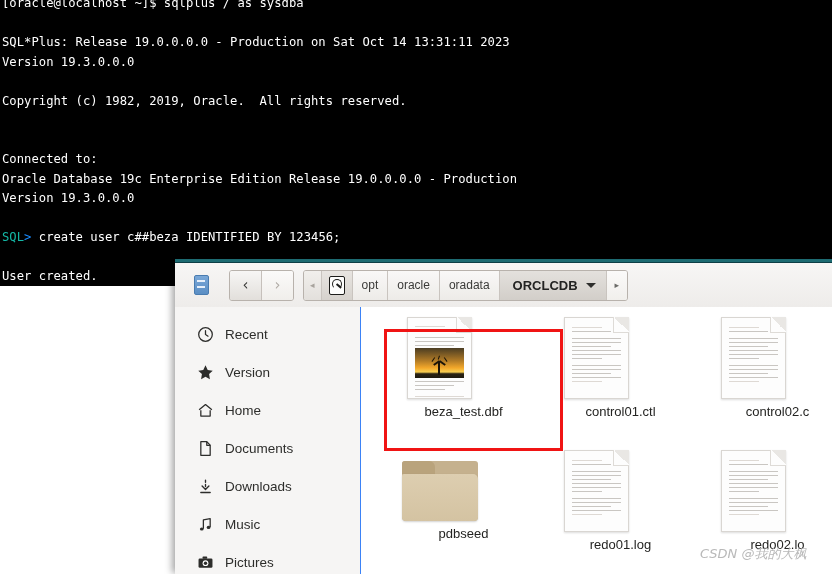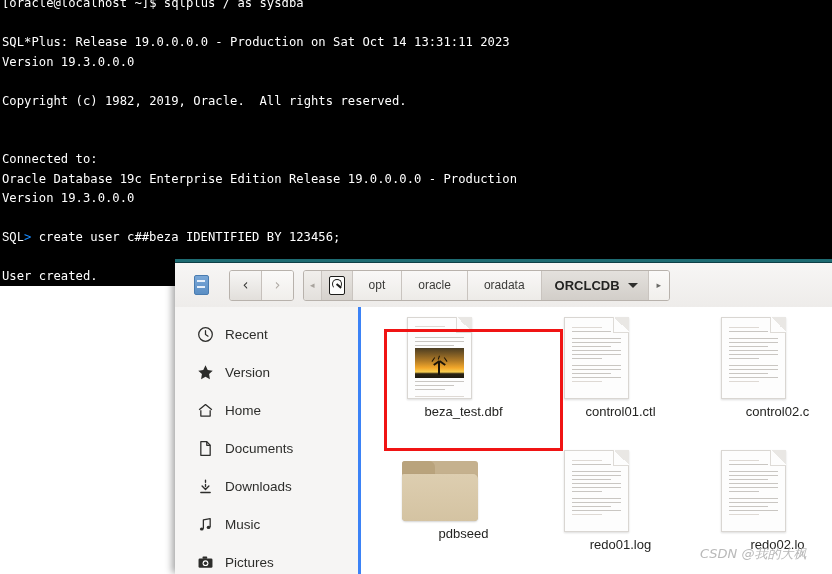--- a/index.html
+++ b/index.html
@@ -17,21 +17,21 @@
   #term-lines{
     position:absolute;left:0;top:-6px;
     font-family:"DejaVu Sans Mono","Liberation Mono",monospace;
     font-size:12.2px;line-height:19.5px;
     color:#ffffff;white-space:pre;
     padding-left:2px;
     letter-spacing:0.02px;
   }
   .tline{height:19.5px;white-space:pre;}
   .tline.blank{height:19.5px;}
-  .prompt-sql{color:#ffffff;font-family:Liberation Mono, monospace;}
+  .prompt-sql{color:#14b8a6;}
   .prompt-gt{color:#1a8cff;}
 
   
   #fm-window{
     position:absolute;left:175px;top:259px;width:657px;height:315px;
     background:#ffffff;
     box-shadow:-3px -1px 7px rgba(0,0,0,0.35);
     overflow:hidden;
   }
   #fm-topaccent{
@@ -82,21 +82,21 @@
   .chev.dim{color:#b0aba5;}
 
   
   #crumbs{
     display:flex;margin-left:9px;height:29px;
     border:1px solid #b8b2ac;border-radius:3px;overflow:hidden;
     background:#f4f2f0;
   }
   .crumb{
     display:flex;align-items:center;justify-content:center;
-    padding:0 16px;height:29px;font-size:12px;color:#3b3b39;
+    padding:0 9px;height:29px;font-size:12px;color:#3b3b39;
     background:linear-gradient(180deg,#f9f8f7 0%,#edebe8 100%);
     border-right:1px solid #c9c4bf;
     white-space:nowrap;
   }
   .crumb.arrowbtn{
     padding:0 6px;background:linear-gradient(180deg,#f1efec 0%,#e3e0dc 100%);
   }
   .crumb.rootbtn{
     padding:0 7px;
     background:linear-gradient(180deg,#e8e5e1 0%,#d6d2cd 100%);
@@ -131,21 +131,21 @@
     background:#1c1c1a;transform:rotate(40deg);
   }
 
   
   #fm-body{
     position:absolute;left:0;top:48px;width:657px;height:267px;
     display:flex;
   }
   #fm-sidebar{
     width:186px;height:267px;background:#f6f5f4;
-    border-right:3px solid #3b82f6;
+    border-right:1px solid #3b82f6;
     padding-top:8px;box-sizing:border-box;text-align:center;
   }
   .side-item{
     display:flex;align-items:center;height:38px;padding-left:22px;
     font-size:13.5px;color:#2d2d2b;cursor:default;
   }
   .side-ico{
     width:24px;display:flex;align-items:center;justify-content:flex-start;
     color:#2d2d2b;
   }

